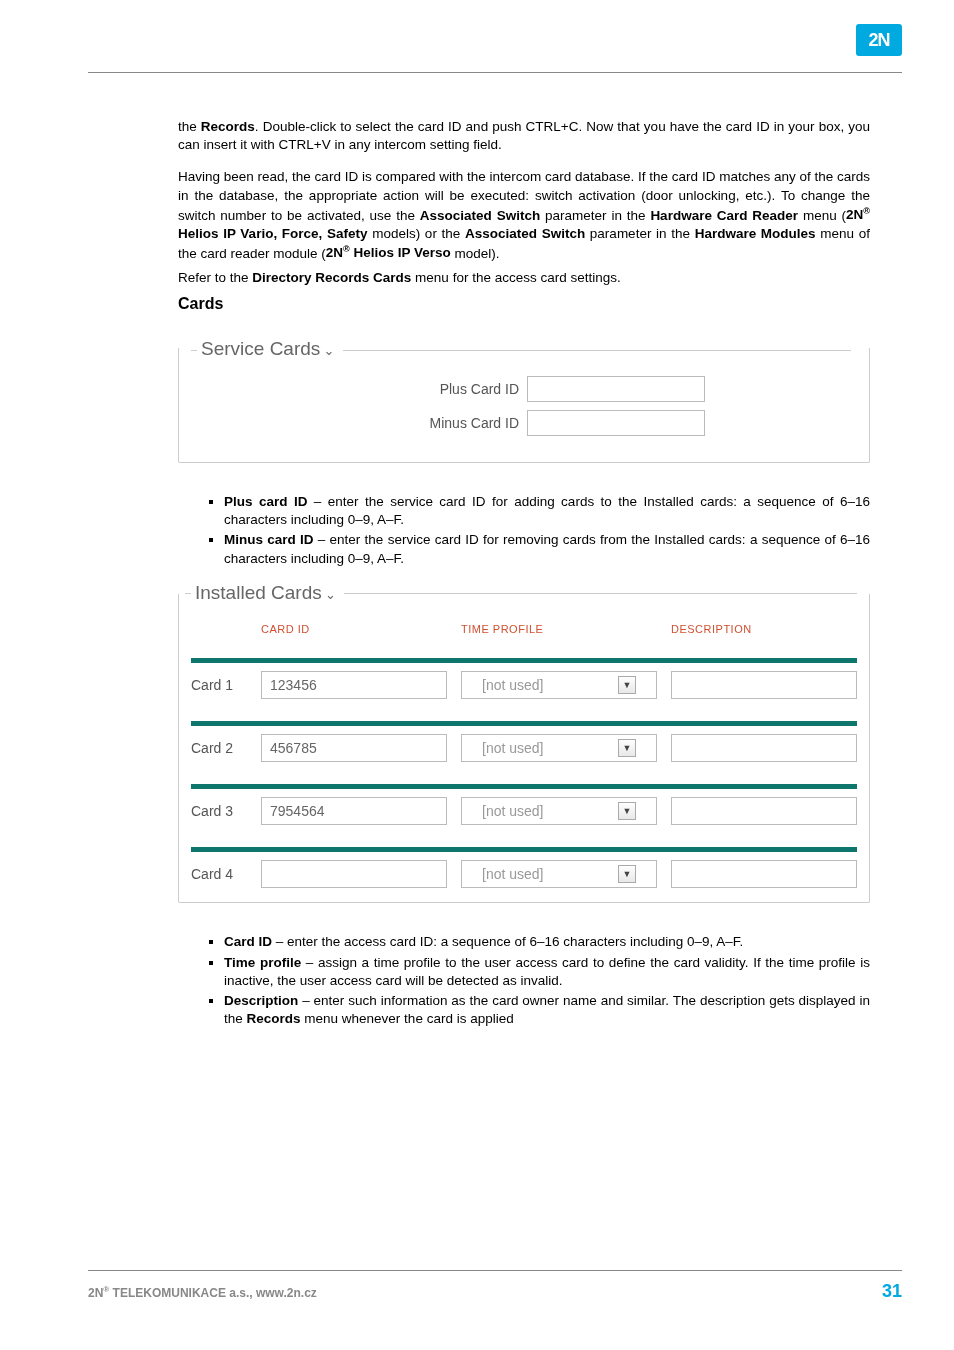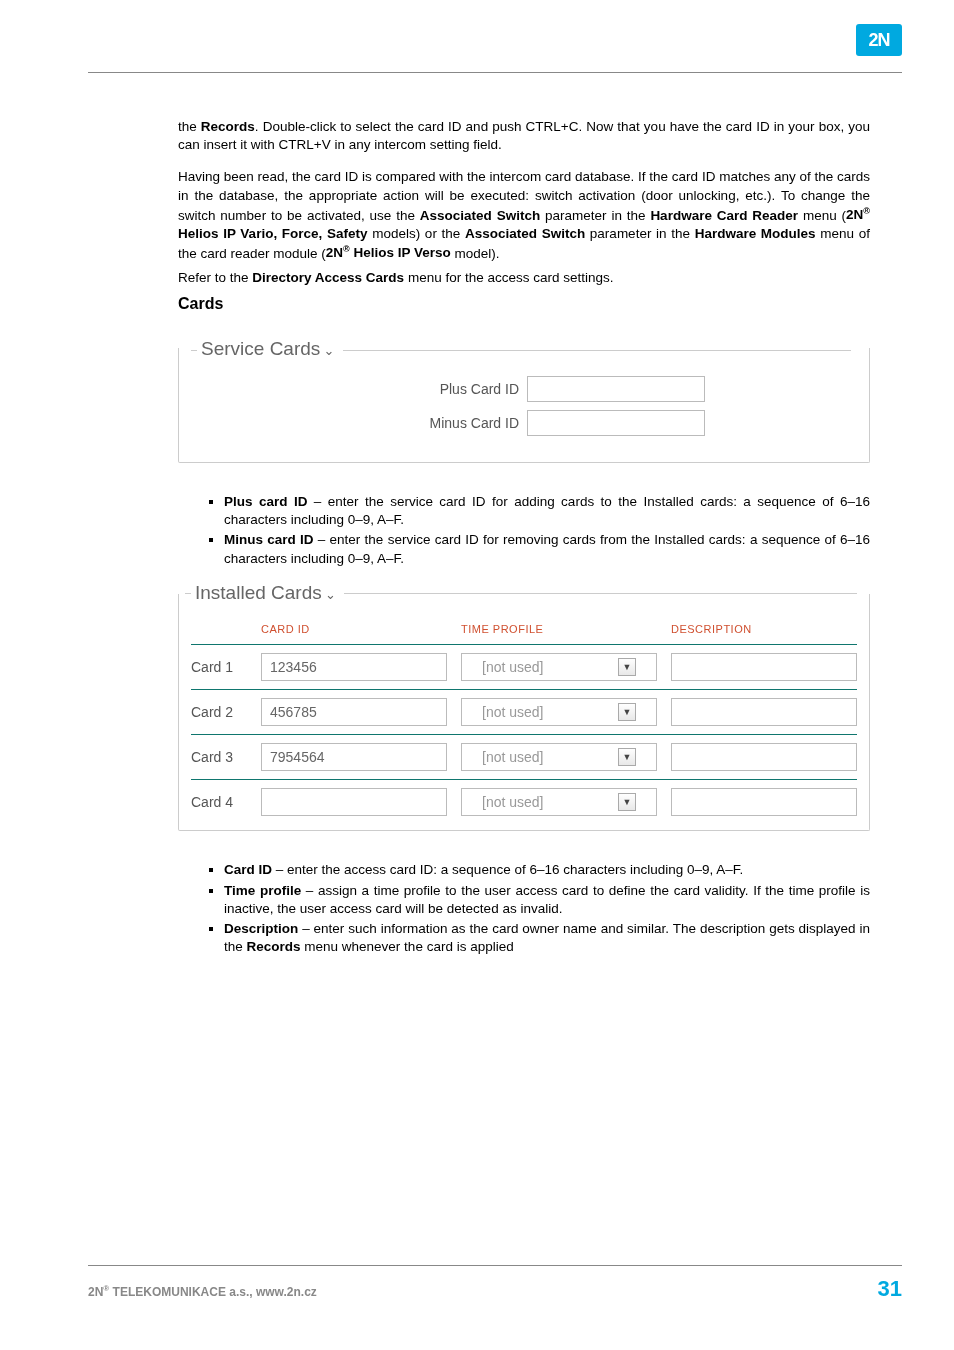--- a/index.html
+++ b/index.html
@@ -151,21 +151,22 @@
     padding: 2px 0 8px 0;
   }
   .col-label { width: 70px; color:#555;}
   .col-id { width: 200px; }
   .col-profile { width: 210px; }
   .col-desc { flex: 1; }
   .card-row {
     display: flex;
     align-items: center;
     padding: 8px 0;
-    border-top: 1px solid #0f766e;
+    border-top: 5px solid #0f766e;
+    margin-top: 14px;
   }
   .card-row .rlabel {
     width: 70px;
     color: #555;
     font-size: 14px;
     font-family: "Segoe UI", Arial, sans-serif;
   }
   .card-row .id-input {
     width: 186px;
     margin-right: 14px;
@@ -235,21 +236,21 @@
   }
   .footer-left {
     color: #888;
     font-size: 12px;
     font-family: Verdana, sans-serif;
     font-weight: bold;
   }
   .footer-left .sup { font-size: 8px; }
   .footer-right {
     color: #00a9e0;
-    font-size: 22px;
+    font-size: 18px;
     font-family: Arial, sans-serif;
     font-weight: bold;
   }
 </style>
 </head>
 <body>
 
 <div class="logo">2N</div>
 <div class="hr-top"></div>
 
@@ -257,21 +258,21 @@
 
   <p class="p1">
     <span>the </span><b>Records</b><span>. Double-click to select the card ID and push CTRL+C. Now that you have the card ID in your box, you can insert it with CTRL+V in any intercom setting field.</span>
   </p>
 
   <p class="p2">
     <span>Having been read, the card ID is compared with the intercom card database. If the card ID matches any of the cards in the database, the appropriate action will be executed: switch activation (door unlocking, etc.). To change the switch number to be activated, use the </span><b>Associated Switch</b><span> parameter in the </span><b>Hardware  Card Reader</b><span> menu (</span><b><span>2N</span><span class="sup">®</span><span> Helios IP Vario, Force, Safety</span></b><span> models) or the </span><b>Associated Switch</b><span> parameter in the </span><b>Hardware   Modules</b><span> menu of the card reader module (</span><b><span>2N</span><span class="sup">®</span><span> Helios IP Verso</span></b><span> model).</span>
   </p>
 
   <p class="p3">
-    <span>Refer to the </span><b>Directory  Access Cards</b><span> menu for the access card settings.</span>
+    <span>Refer to the </span><b>Directory  Records Cards</b><span> menu for the access card settings.</span>
   </p>
 
   <h3>Cards</h3>
 
   <div class="fs-outer">
     <div class="fieldset">
       <div class="legend-row">
         <div class="legend-line-left"></div>
         <span class="legend-text">
           <span>Service Cards</span>

